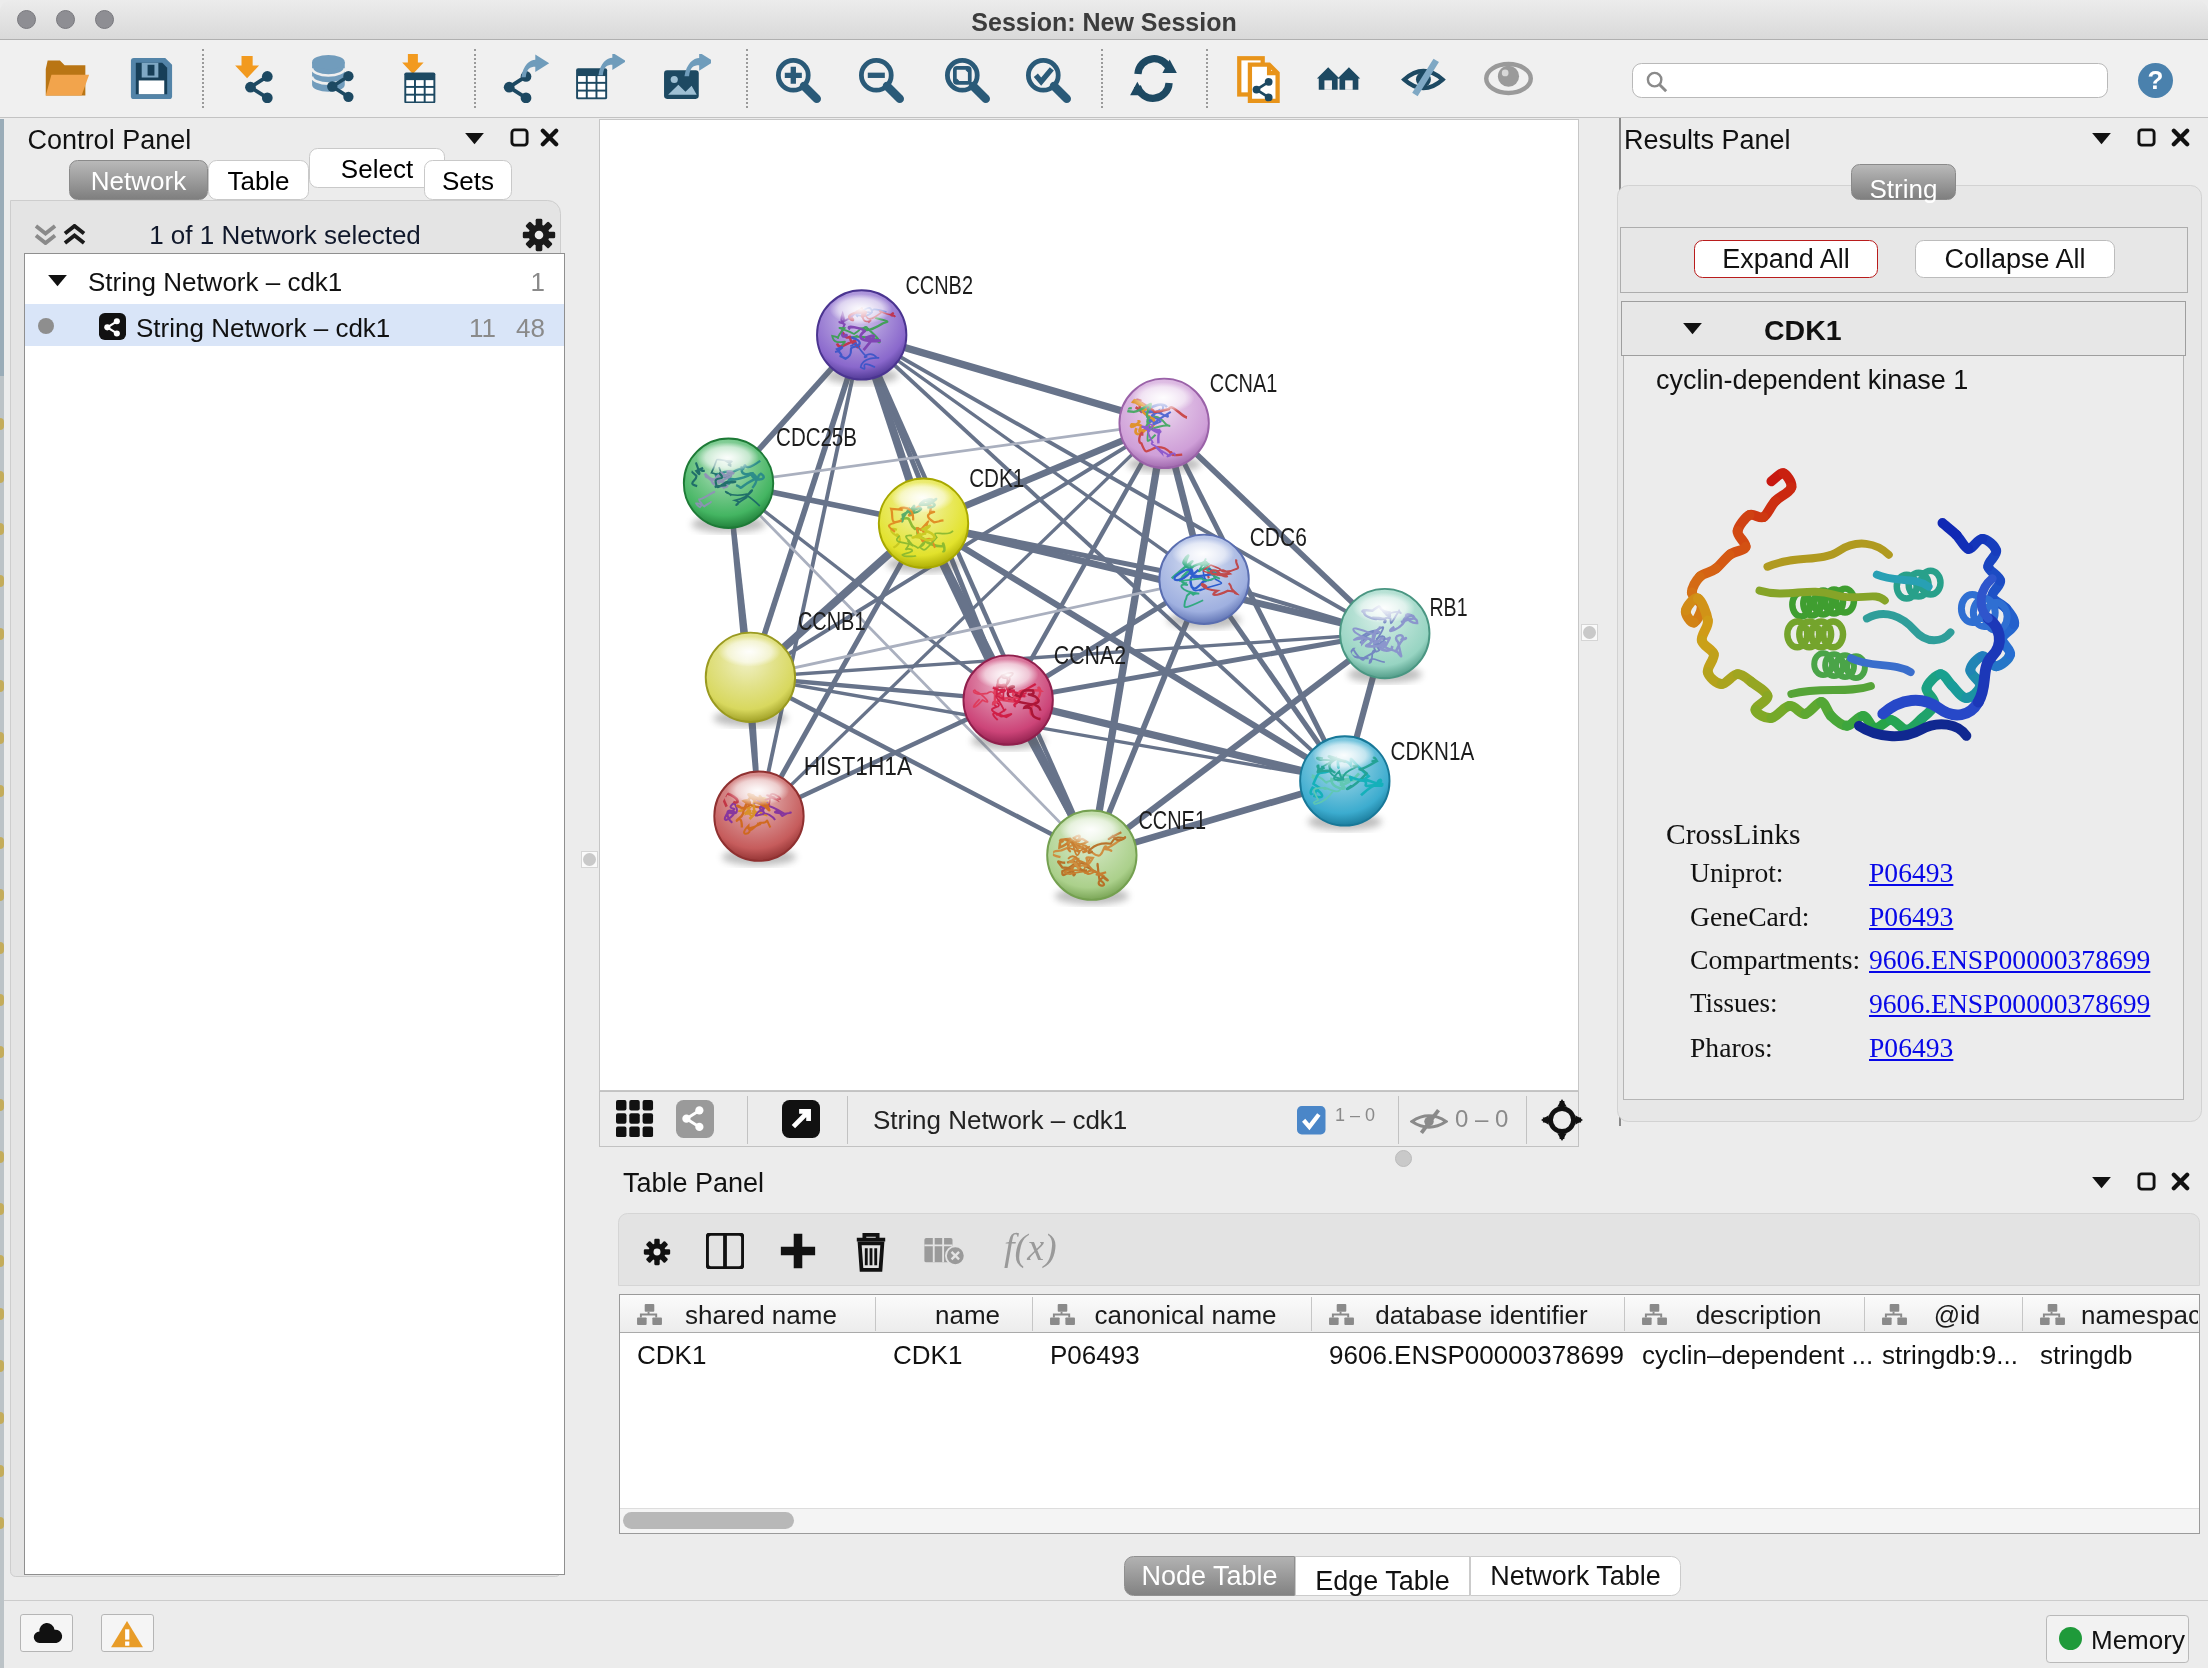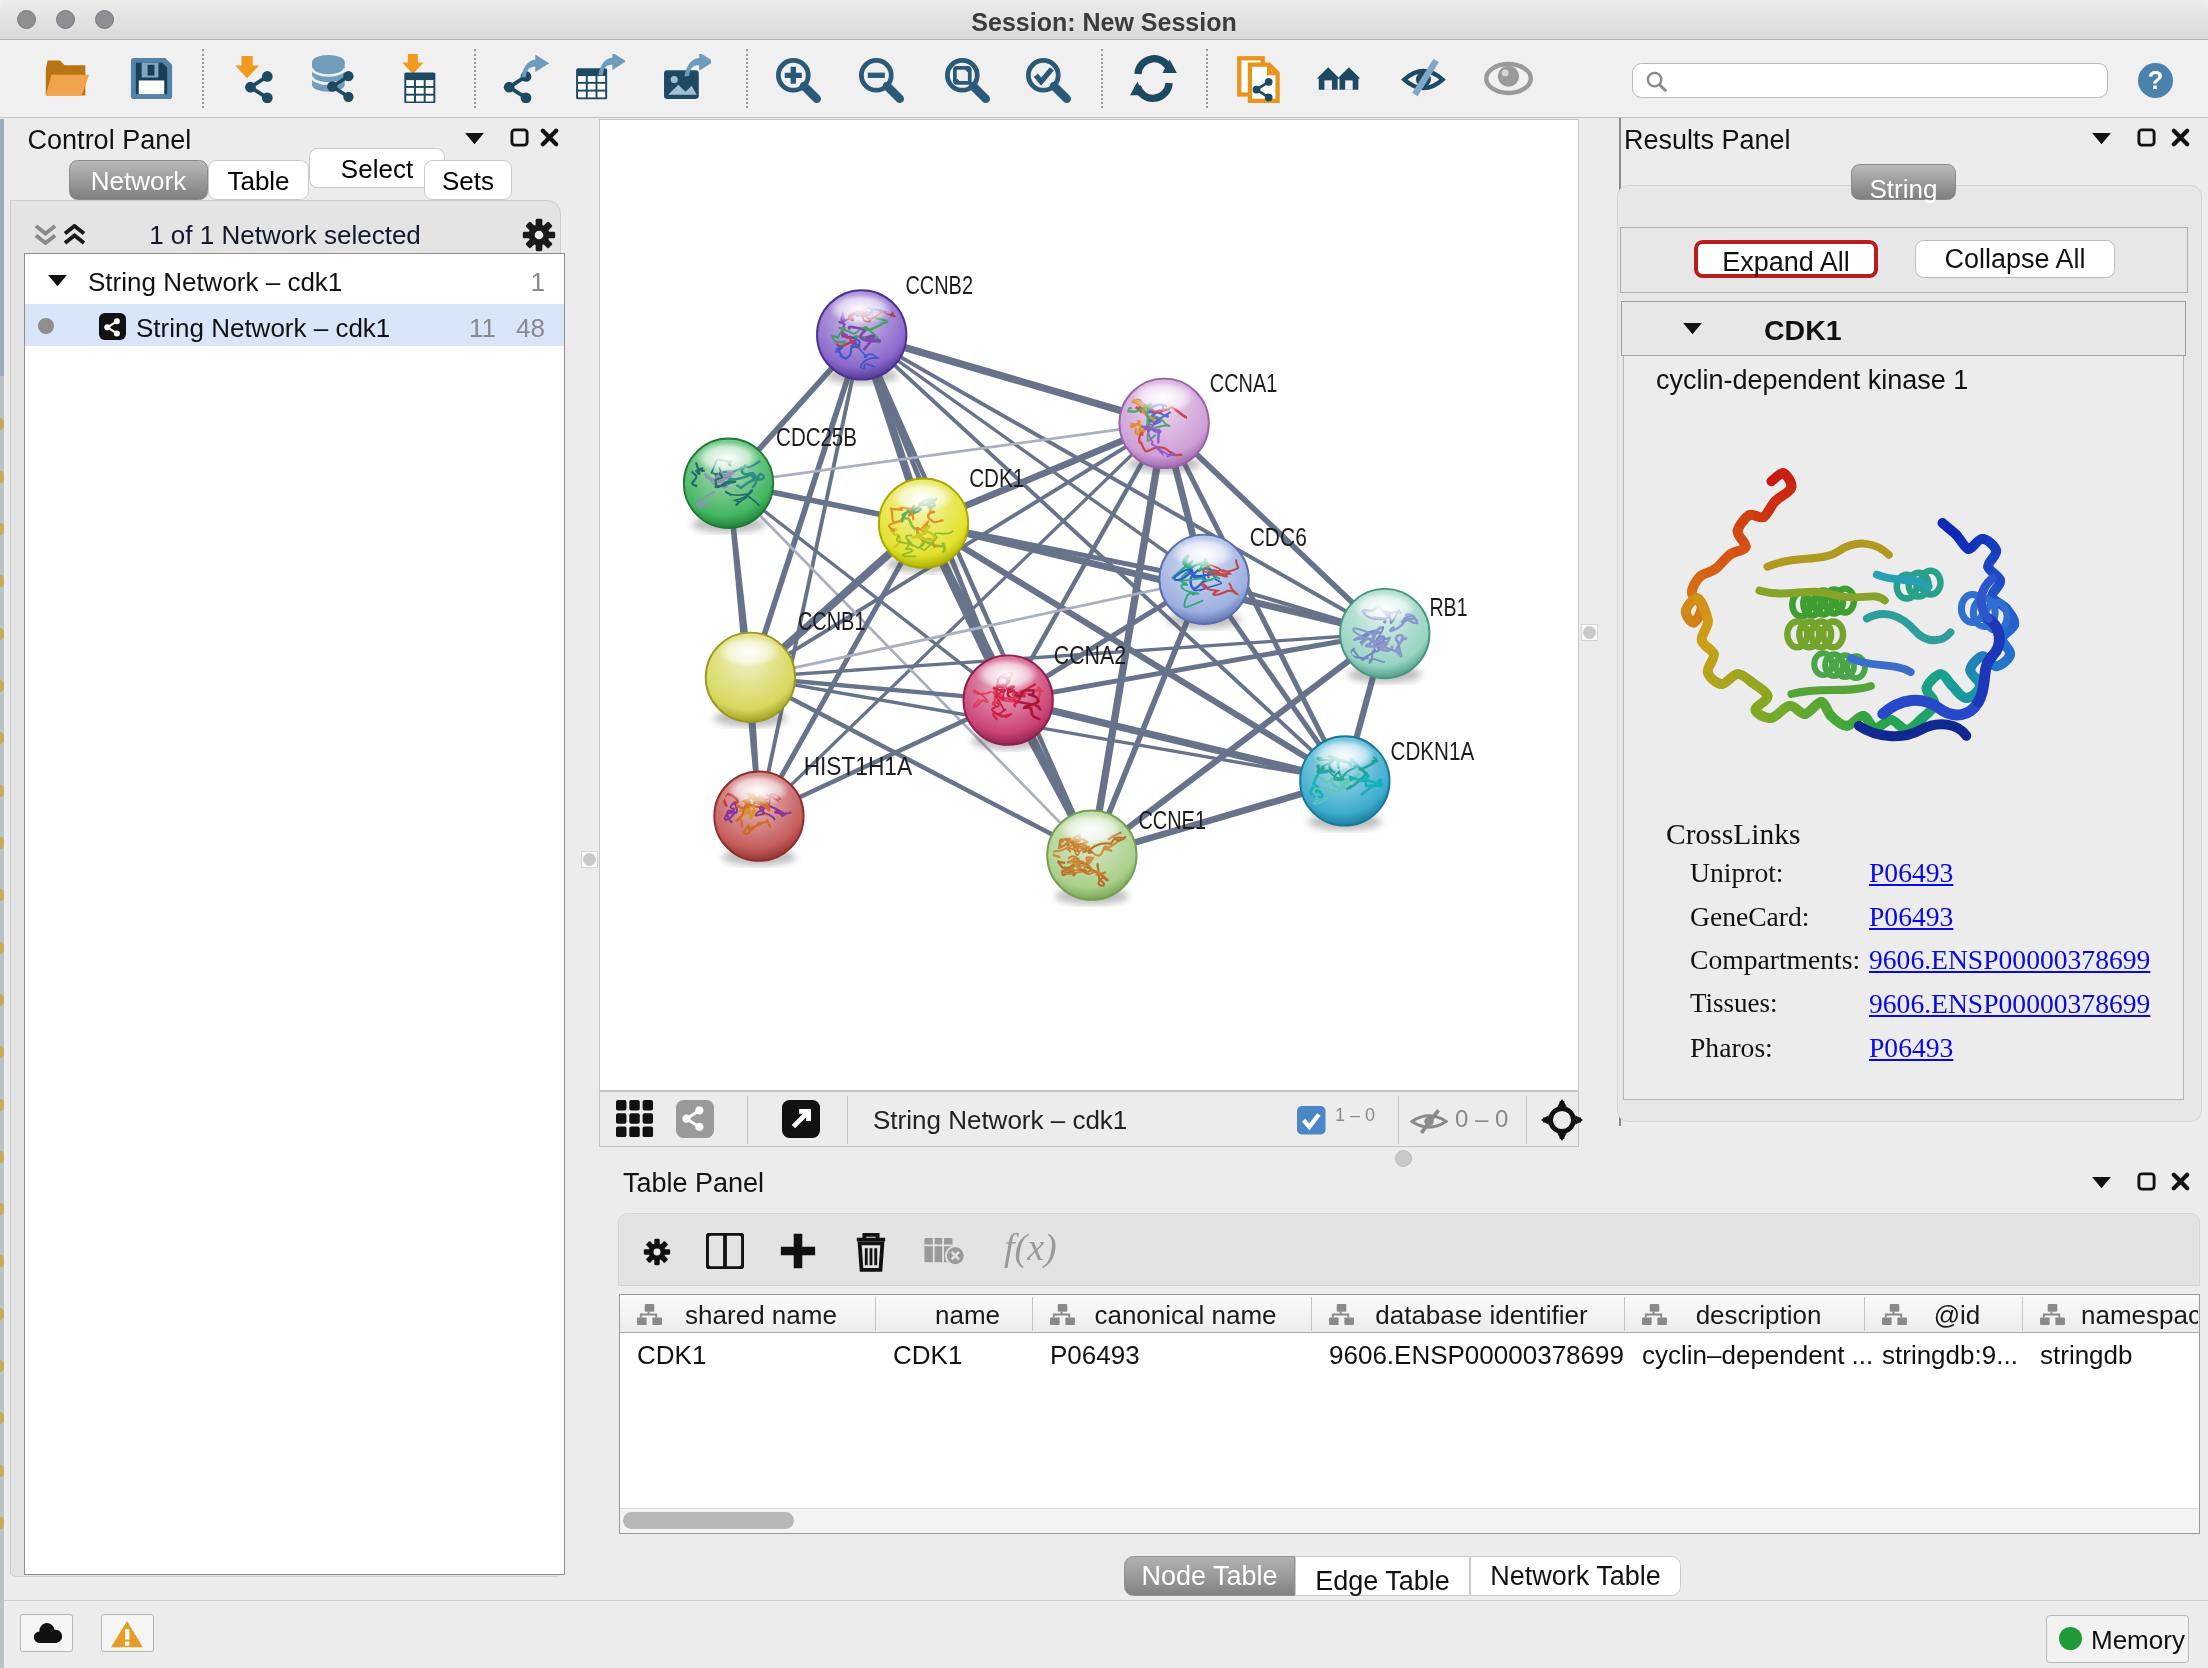--- a/index.html
+++ b/index.html
@@ -638,21 +638,21 @@
     <rect x="2" y="2" width="16" height="16" rx="3" fill="none" stroke="#111" stroke-width="3"></rect>
   </svg>
 <svg class="abs" style="left:2171px;top:128px" width="19" height="19" viewBox="0 0 20 20">
     <path d="M3 3 L17 17 M17 3 L3 17" stroke="#111" stroke-width="4.5" stroke-linecap="round"></path>
   </svg>
 <div class="abs" style="left:1617px;top:185px;width:585px;height:937px;background:#e7e7e7;border:1px solid #d2d2d2;border-radius:11.4px"></div>
 <div class="ctab sel" style="left:1851px;top:164px;width:105px;height:36px">
     <span style="margin-top:9px">String</span>
   </div>
 <div class="abs" style="left:1620px;top:227px;width:568px;height:66px;border:1px solid #adadad"></div>
-<div class="abs" style="left:1694px;top:240px;width:184px;height:38px;background:#fff;border:4px solid #b91c1c;border-radius:8.6px;text-align:center;font-size:27px;color:#111">
+<div class="abs" style="left:1694px;top:240px;width:184px;height:38px;background:#fff;border:1px solid #b91c1c;border-radius:8.6px;text-align:center;font-size:27px;color:#111">
     <span style="display:block;margin-top:2.9px">Expand All</span>
   </div>
 <div class="abs" style="left:1915px;top:240px;width:200px;height:38px;background:#fff;border:1px solid #bcbcbc;border-radius:8.6px;text-align:center;font-size:27px;color:#111">
     <span style="display:block;margin-top:2.9px">Collapse All</span>
   </div>
 <div class="abs" style="left:1621px;top:301px;width:565px;height:55px;border:1px solid #9e9e9e;background:#e7e7e7"></div>
 <svg class="abs" style="left:1682px;top:321px" width="21" height="15" viewBox="0 0 22 16">
     <path d="M1 2 L21 2 L11 14 Z" fill="#111"></path>
   </svg>
 <div class="abs" style="left:1764px;top:314px;font-size:28.5px;font-weight:700;color:#111">CDK1</div>

